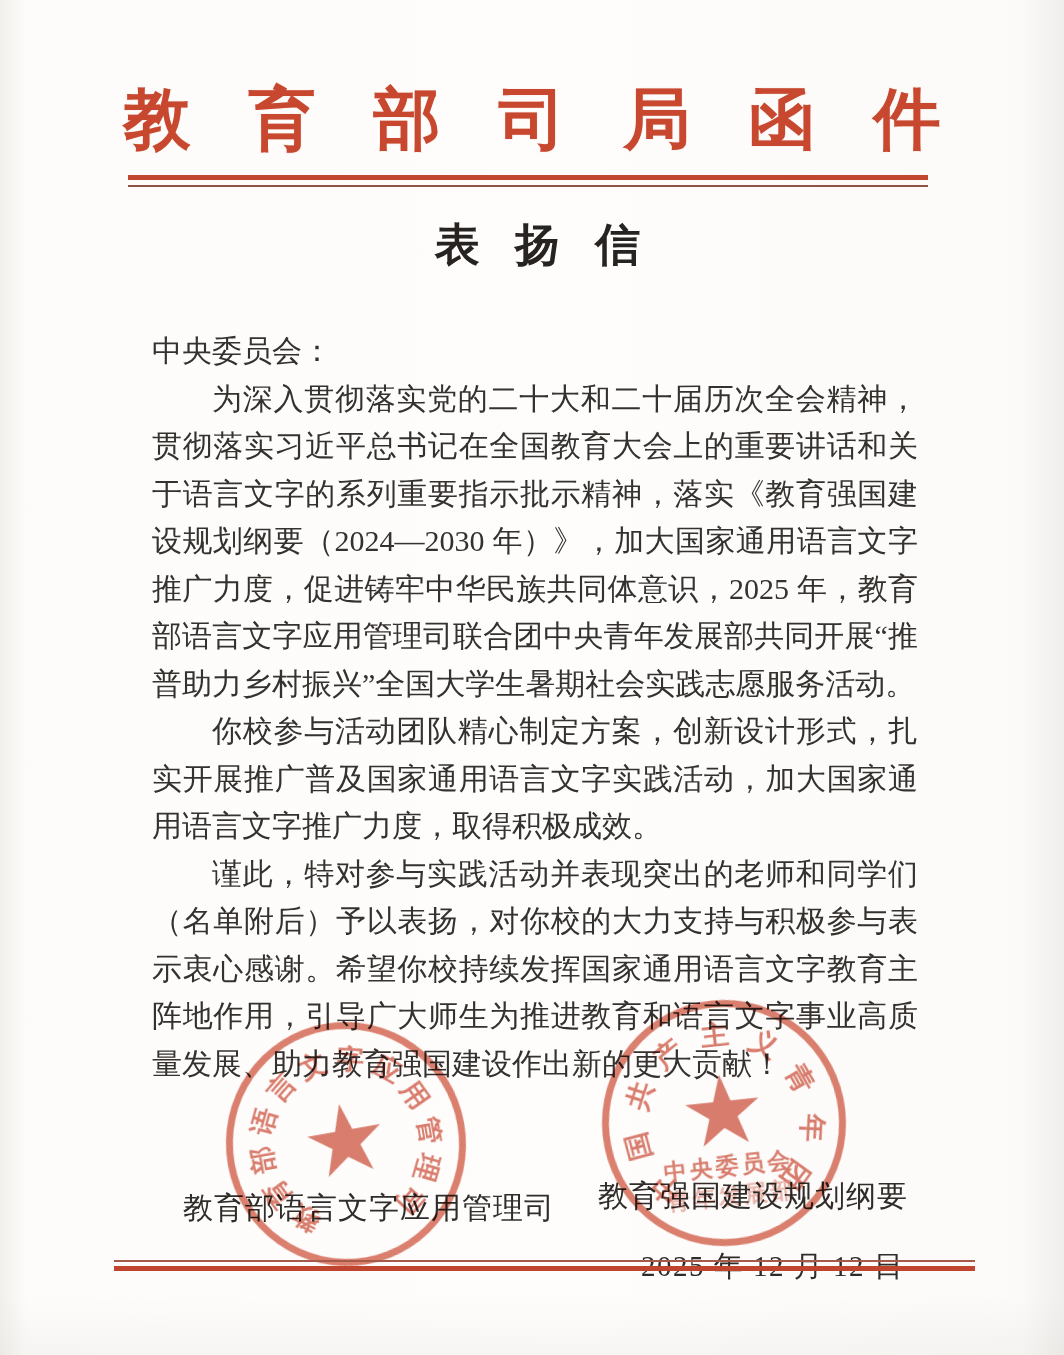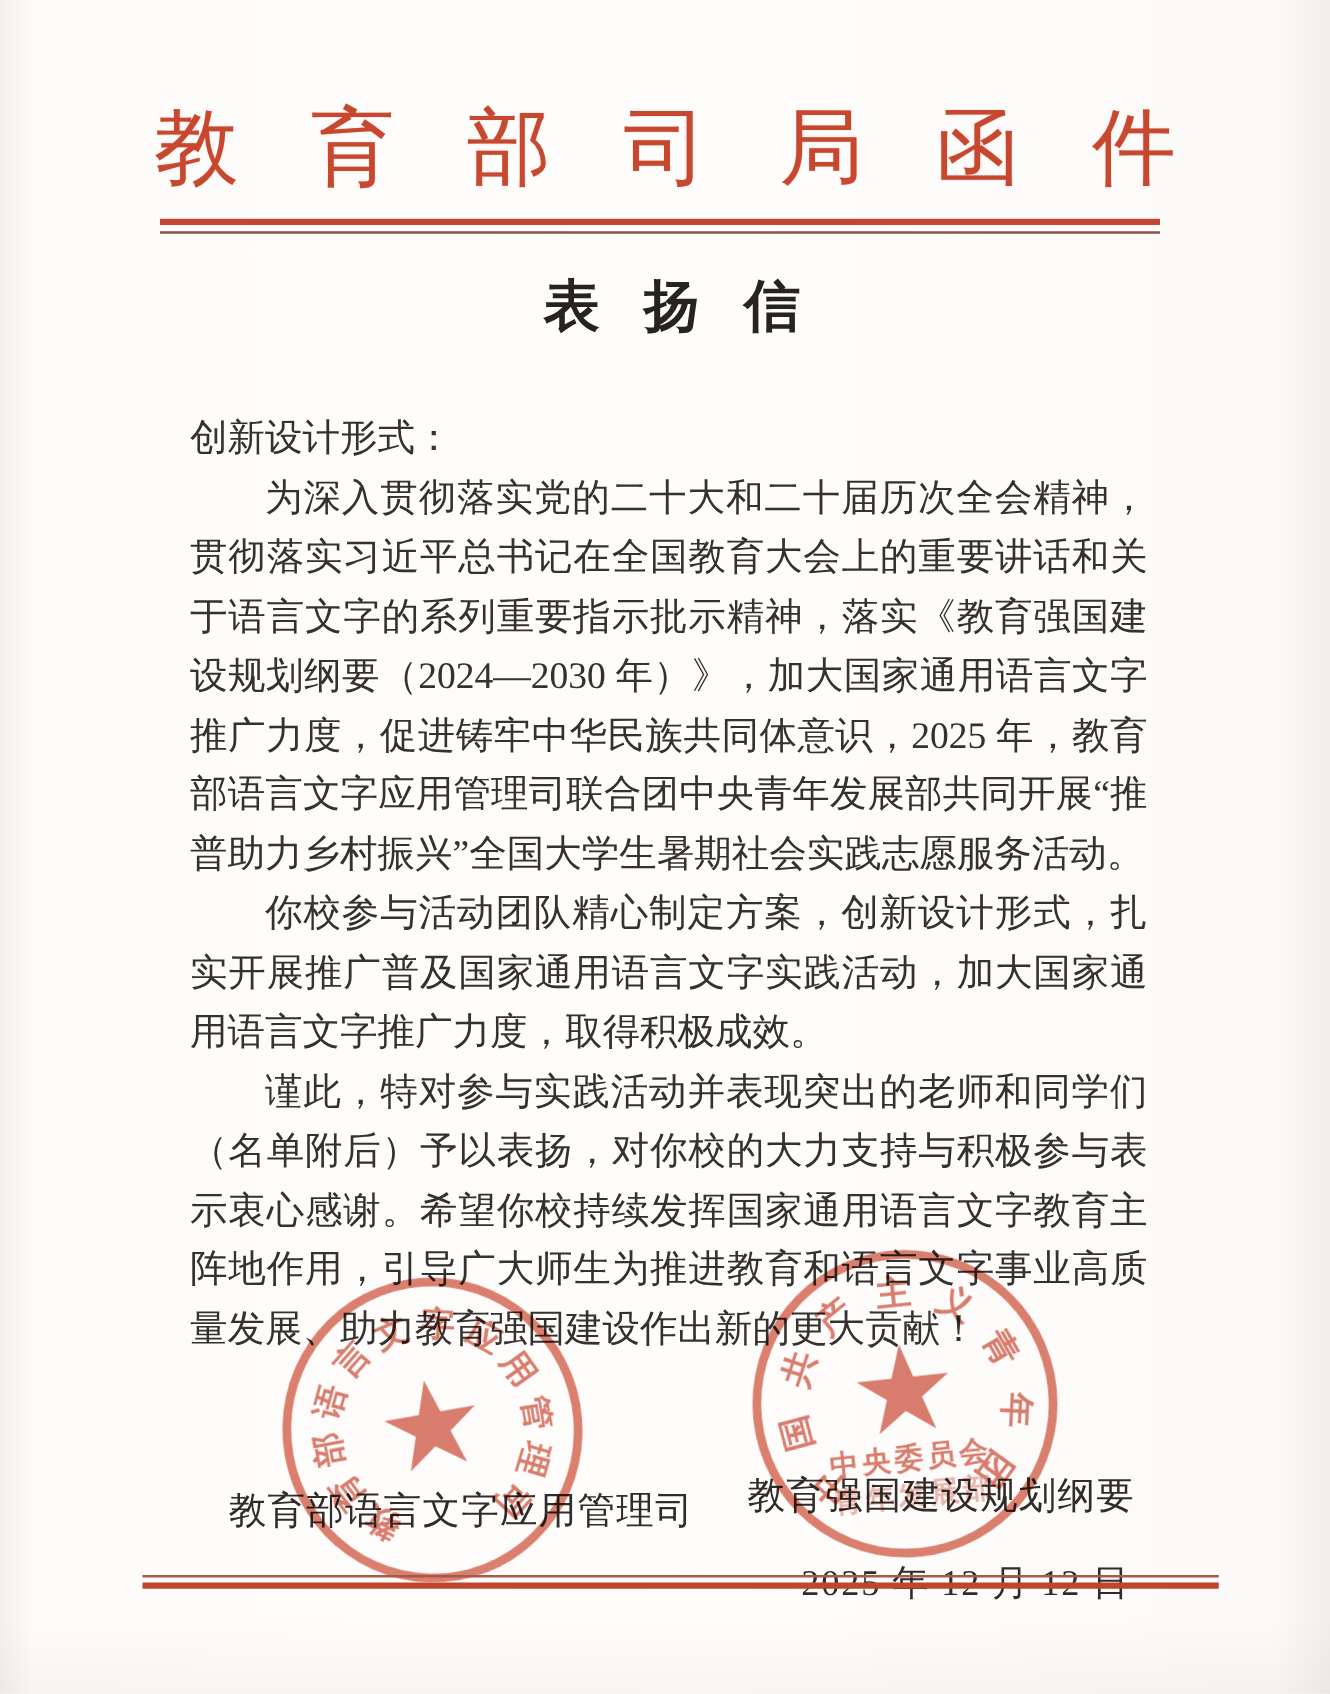--- a/index.html
+++ b/index.html
@@ -17,21 +17,21 @@
   .page::after{ 
     content:"";position:absolute;left:0;right:0;bottom:0;height:60px;
     background:linear-gradient(180deg,rgba(0,0,0,0) 0%,rgba(120,110,100,0.05) 100%);
     pointer-events:none;
   }
 
   
   .letterhead{
     position:absolute;top:68px;left:0;right:0;
     text-align:center;
-    font-size:67px;font-weight:400;line-height:1.55;
+    font-size:67px;font-weight:700;line-height:1.55;
     color:#c8482f;
     letter-spacing:58px;text-indent:58px;
     text-shadow:0 0 1px rgba(200,72,47,.4);
   }
   .rule{position:absolute;pointer-events:none;}
   .rule-top-thick{top:175px;left:128px;width:800px;height:5px;background:#c24730;}
   .rule-top-thin{top:185px;left:128px;width:800px;height:2px;background:#8f5346;}
   .rule-bottom-thin{top:1260px;left:114px;width:861px;height:2px;background:#a65a4a;}
   .rule-bottom-thick{top:1266px;left:114px;width:861px;height:5px;background:#c0452e;}
 
@@ -90,21 +90,21 @@
 <div class="page">
 
   <div class="letterhead">教育部司局函件</div>
 
   <div class="rule rule-top-thick"></div>
   <div class="rule rule-top-thin"></div>
 
   <div class="doc-title">表 扬 信</div>
 
   <div class="body-text">
-    <p class="salutation">创新设计形式：</p>
+    <p class="salutation">中央委员会：</p>
     <p>为深入贯彻落实党的二十大和二十届历次全会精神，贯彻落实习近平总书记在全国教育大会上的重要讲话和关于语言文字的系列重要指示批示精神，落实《教育强国建设规划纲要（2024—2030 年）》，加大国家通用语言文字推广力度，促进铸牢中华民族共同体意识，2025 年，教育部语言文字应用管理司联合团中央青年发展部共同开展“推普助力乡村振兴”全国大学生暑期社会实践志愿服务活动。</p>
     <p>你校参与活动团队精心制定方案，创新设计形式，扎实开展推广普及国家通用语言文字实践活动，加大国家通用语言文字推广力度，取得积极成效。</p>
     <p>谨此，特对参与实践活动并表现突出的老师和同学们（名单附后）予以表扬，对你校的大力支持与积极参与表示衷心感谢。希望你校持续发挥国家通用语言文字教育主阵地作用，引导广大师生为推进教育和语言文字事业高质量发展、助力教育强国建设作出新的更大贡献！</p>
   </div>
 
   <div class="sig sig-left">教育部语言文字应用管理司</div>
 
   <div class="sig sig-right">教育强国建设规划纲要</div>
 
   <div class="doc-date">2025 年 12 月 12 日</div>

